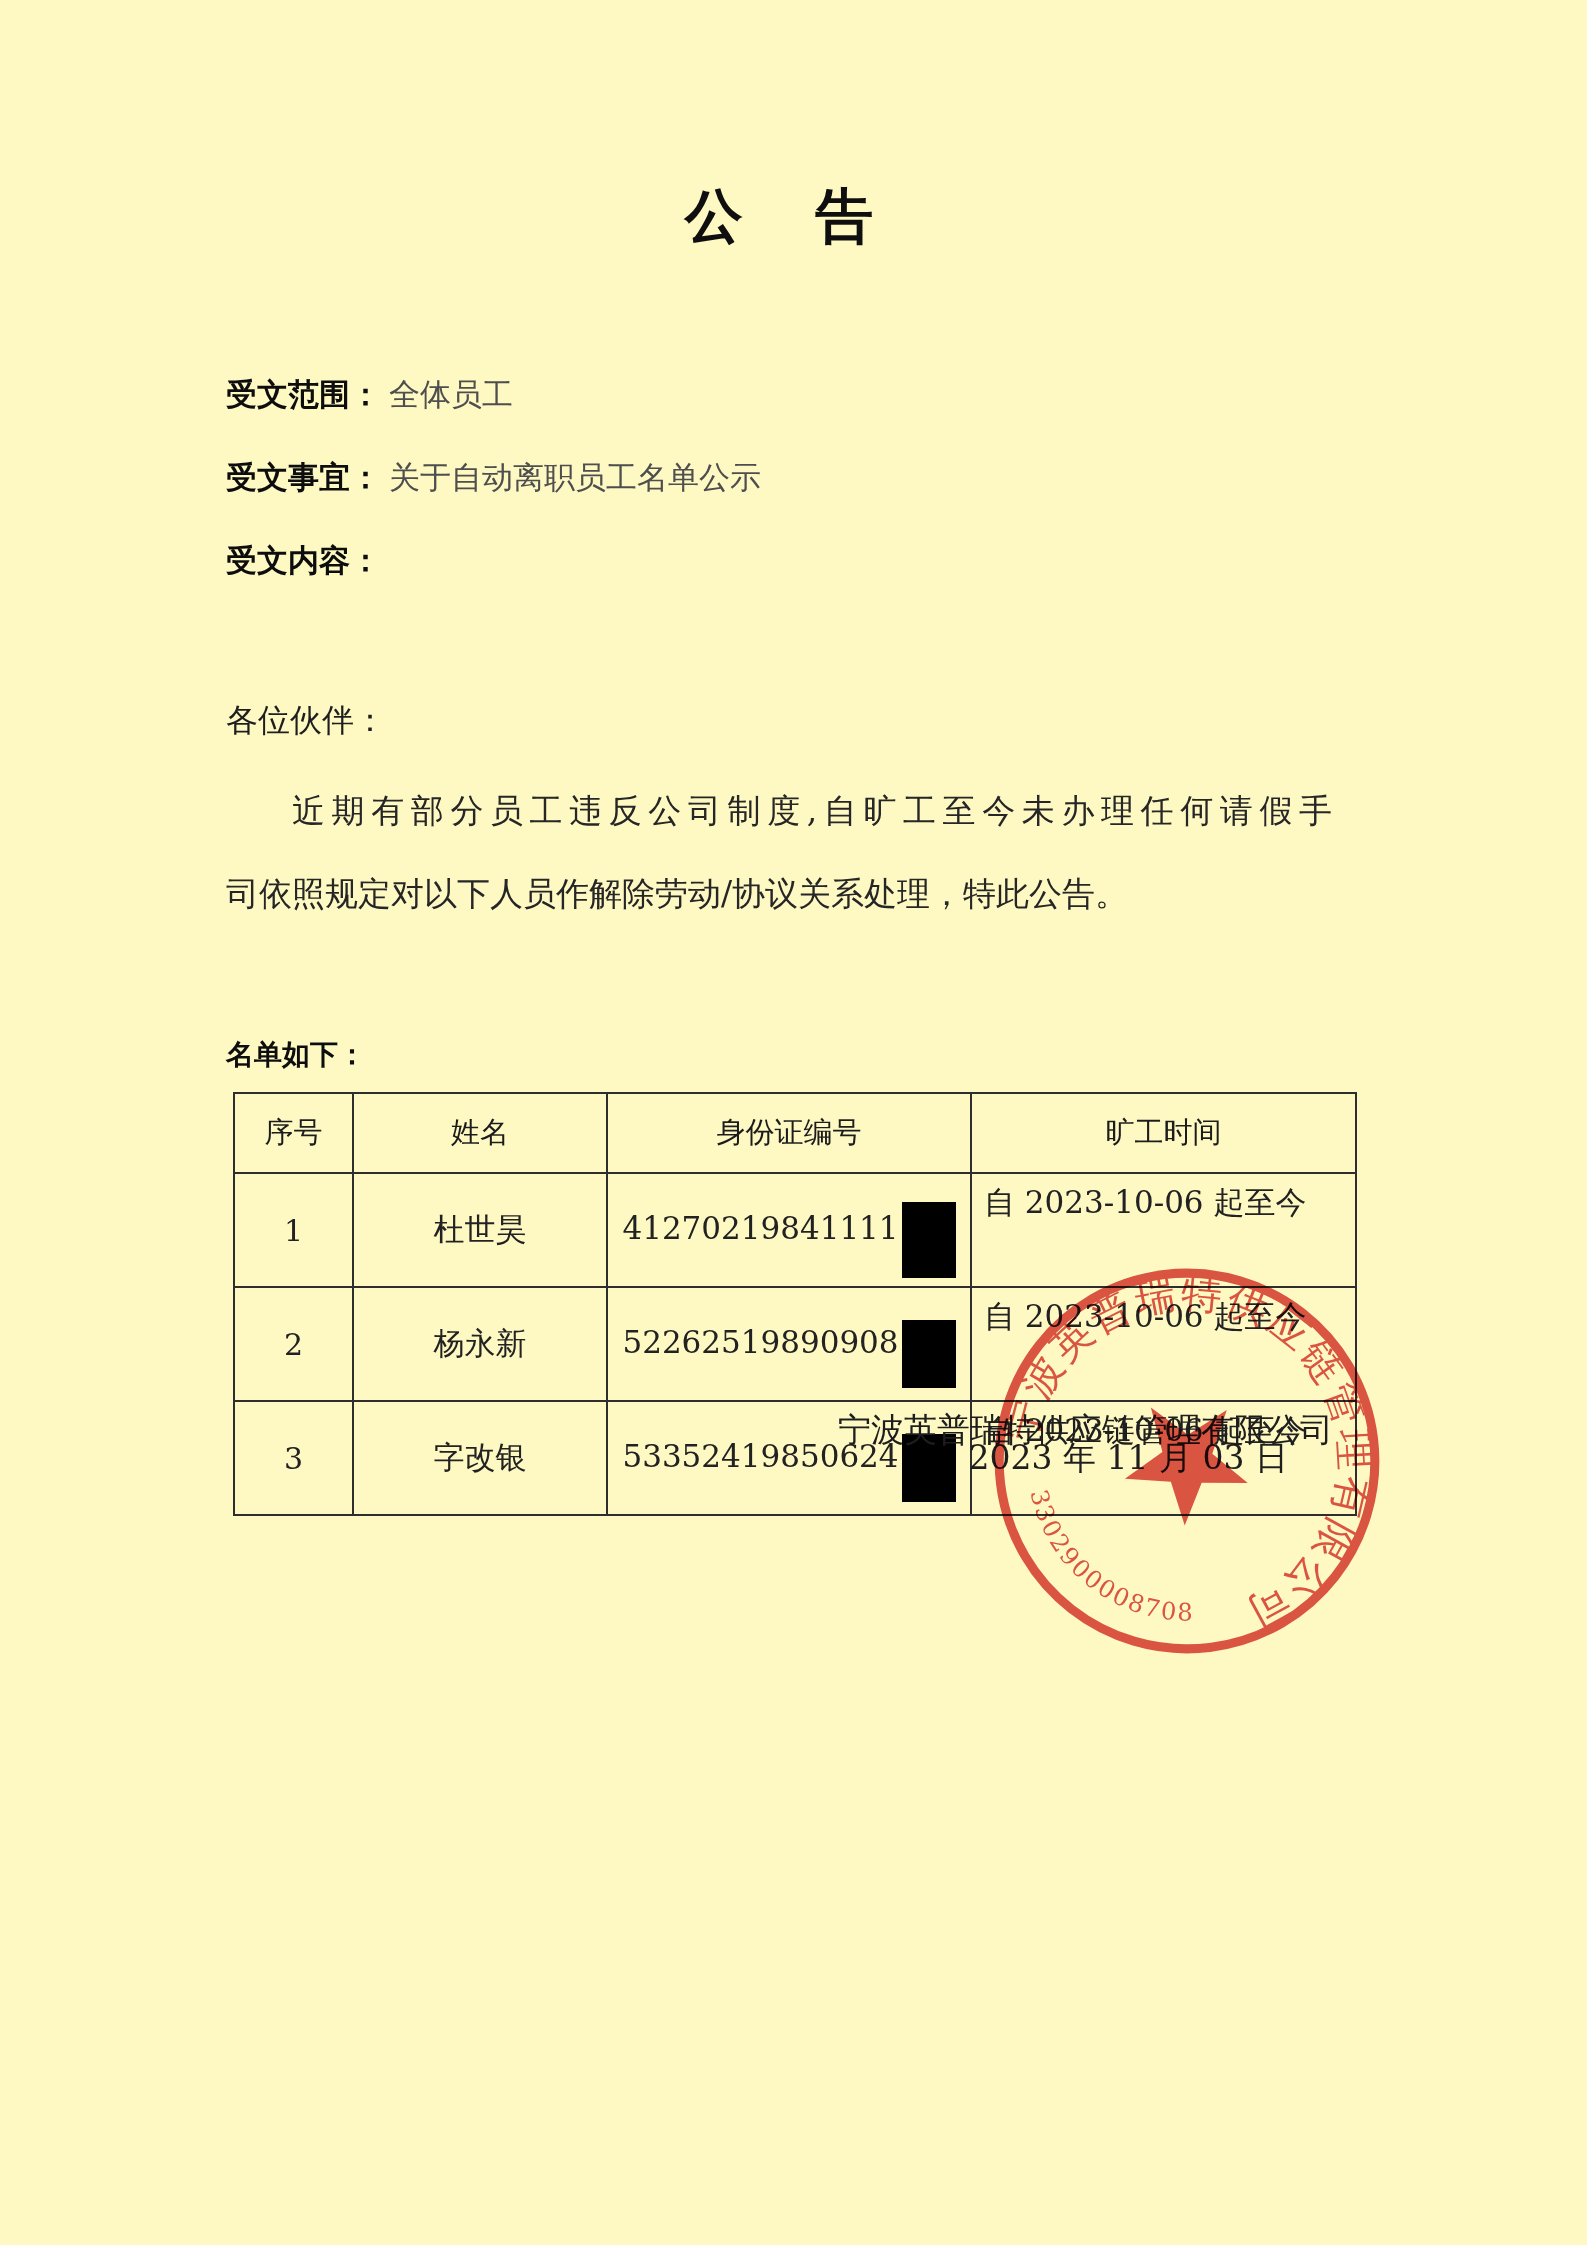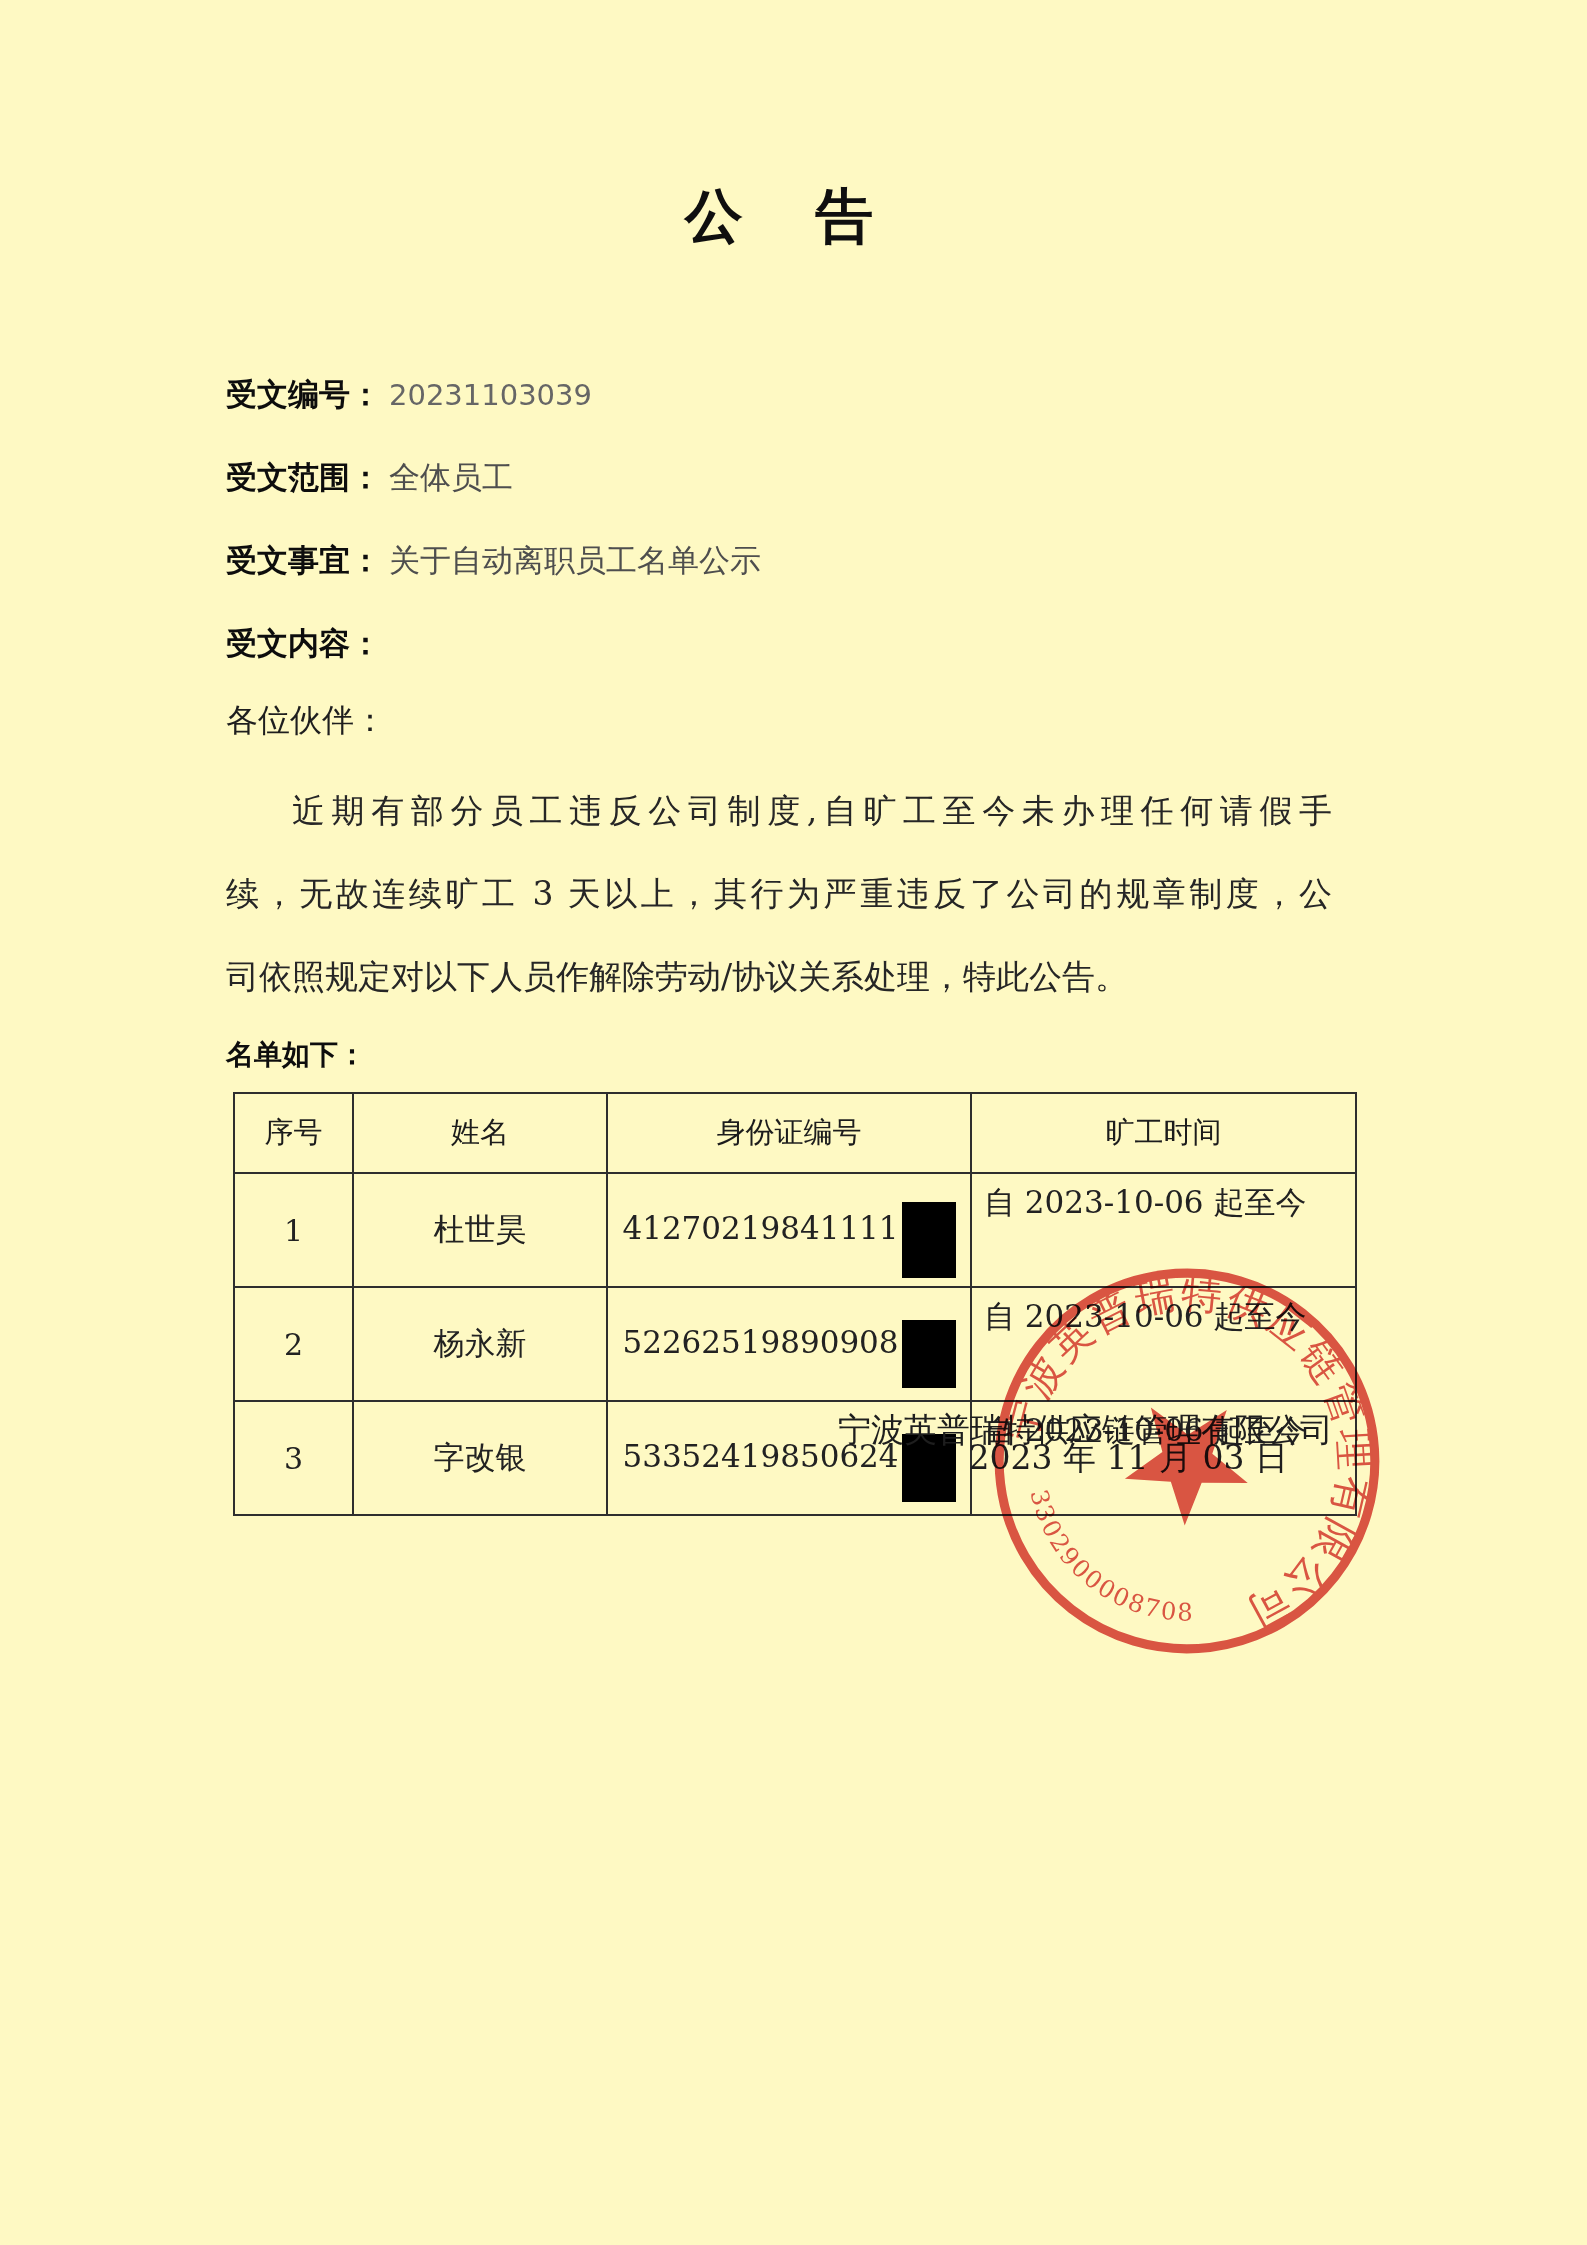--- a/index.html
+++ b/index.html
@@ -80,38 +80,34 @@
 </style>
 </head>
 <body>
 
 <div class="page">
 
   <h1 class="doc-title">公 告</h1>
 
   <div class="meta">
     <div class="meta-row">
-      <span class="meta-label">受文编号：</span><span class="meta-value num">20231103039</span>
-    </div>
-    <div class="meta-row">
       <span class="meta-label">受文范围：</span><span class="meta-value">全体员工</span>
     </div>
     <div class="meta-row">
       <span class="meta-label">受文事宜：</span><span class="meta-value">关于自动离职员工名单公示</span>
     </div>
     <div class="meta-row">
       <span class="meta-label">受文内容：</span><span class="meta-value"></span>
     </div>
   </div>
 
   <div class="salutation">各位伙伴：</div>
 
   <div class="para">
     <div class="para-line jline first">近期有部分员工违反公司制度,自旷工至今未办理任何请假手</div>
-    <div class="para-line jline">续，无故连续旷工 3 天以上，其行为严重违反了公司的规章制度，公</div>
     <div class="para-line">司依照规定对以下人员作解除劳动/协议关系处理，特此公告。</div>
   </div>
 
   <div class="list-intro">名单如下：</div>
 
   <table class="roster">
     <thead>
       <tr>
         <th class="c-index">序号</th>
         <th class="c-name">姓名</th>

